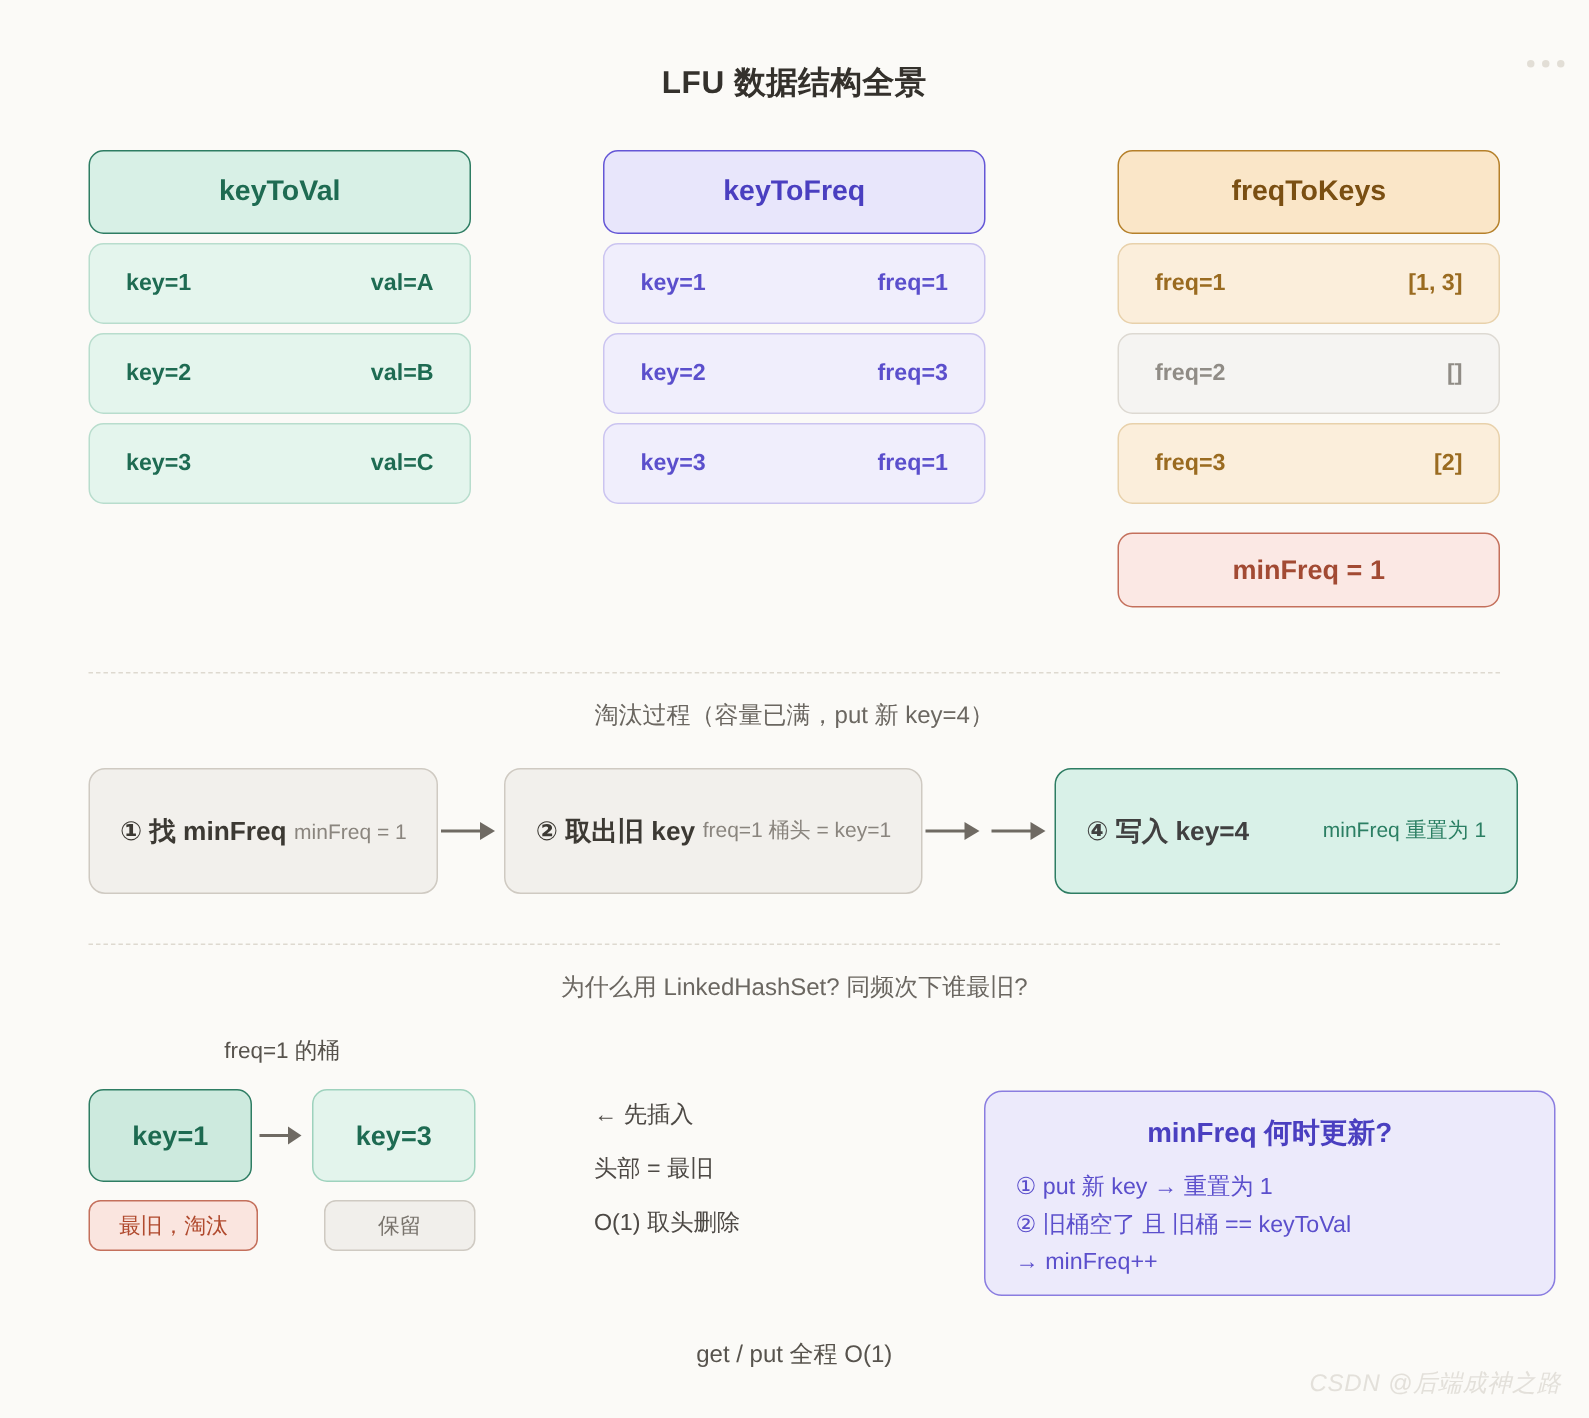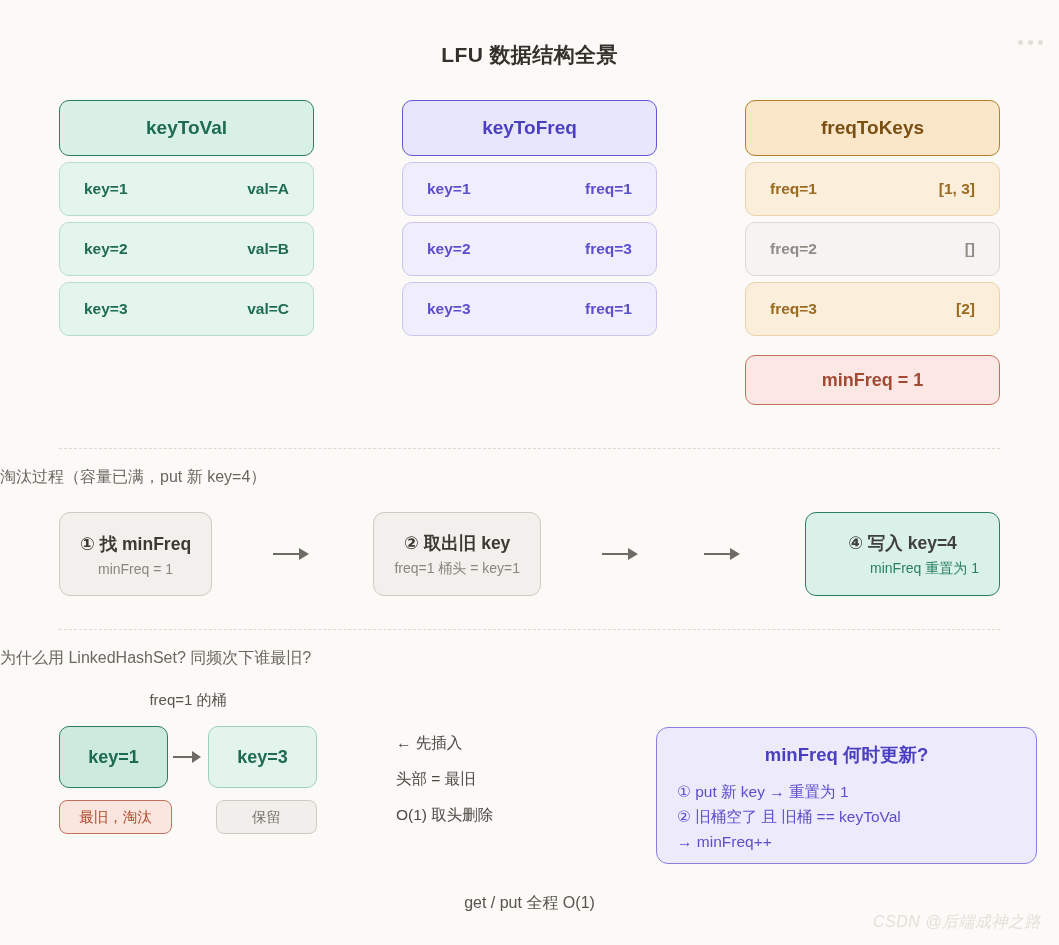--- a/index.html
+++ b/index.html
@@ -124,42 +124,42 @@
     border-top: 1.4px dashed #ded9d0;
   }
   .divider.d1 { top: 448px; }
   .divider.d2 { top: 629px; }
 
   
   .section-caption {
     position: absolute;
     left: 0;
     width: 100%;
-    text-align: left;
+    text-align: center;
     font-size: 16px;
     color: #6b6761;
   }
   .section-caption.c1 { top: 467px; }
   .section-caption.c2 { top: 648px; }
 
   
   .flow-row {
     position: absolute;
     top: 512px;
     left: 59px;
     width: 941px;
     display: flex;
     align-items: center;
     justify-content: space-between;
   }
   .flow-step {
     height: 84px;
     border-radius: 11px;
     display: flex;
-    flex-direction: column;
+    flex-direction: row;
     align-items: center;
     justify-content: center;
     gap: 5px;
     box-sizing: border-box;
     padding: 0 20px;
   }
   .flow-step .s-title { font-size: 17.5px; font-weight: 700; white-space: nowrap; }
   .flow-step .s-sub   { font-size: 14px; font-weight: 400; white-space: nowrap; }
 
   .st-gray  { background: #f2f0ec; border: 1.5px solid #cfcac2; }

